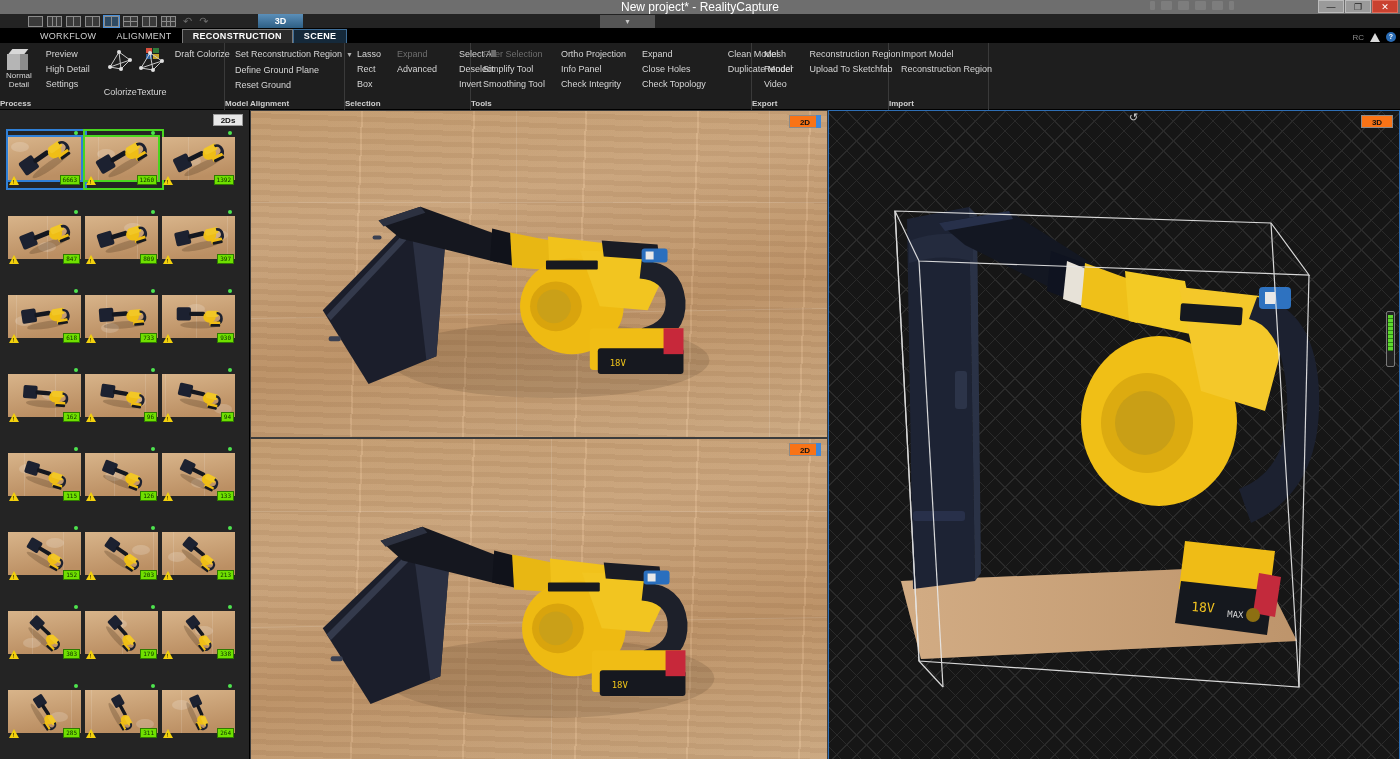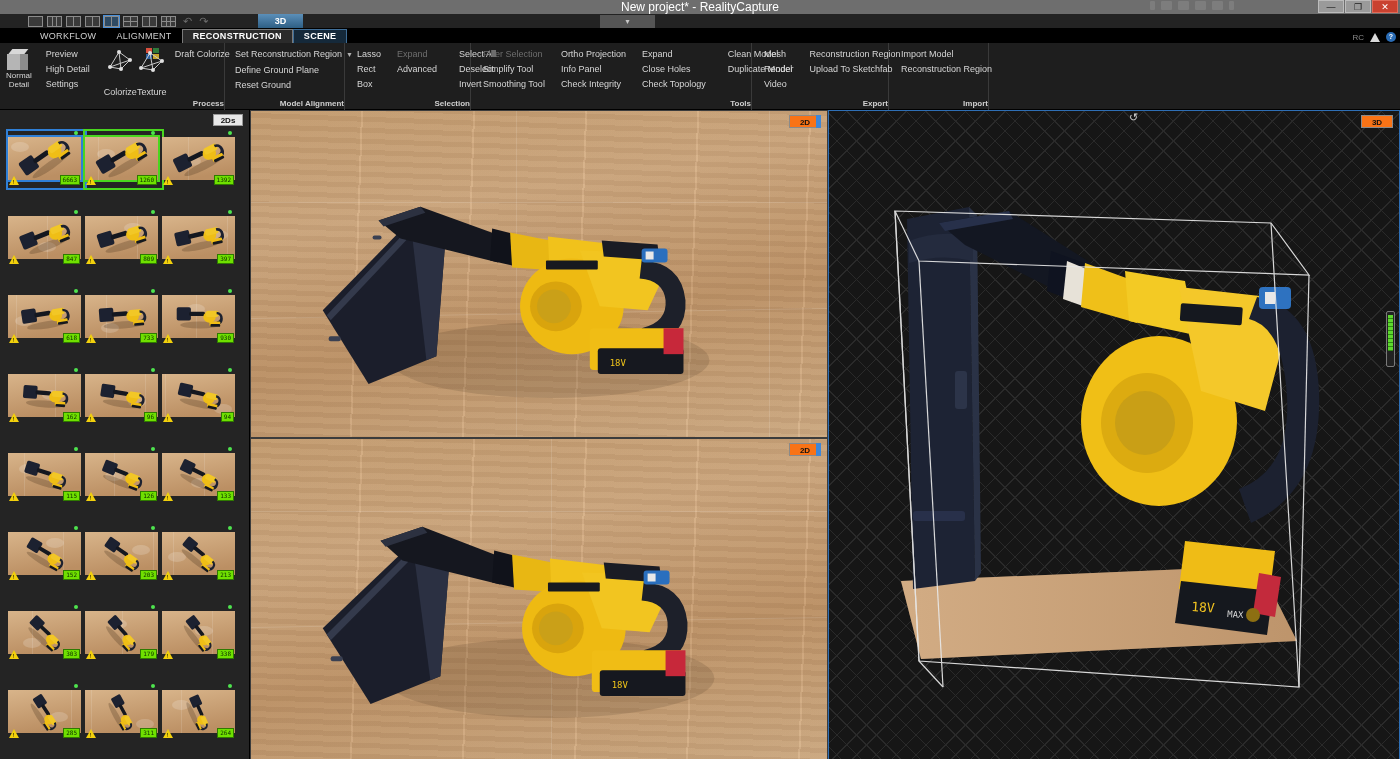--- a/index.html
+++ b/index.html
@@ -55,21 +55,21 @@
   .help-ic { width:10px; height:10px; border-radius:50%; background:#2a6cb5;
         color:#fff; font-size:7px; text-align:center; line-height:10px;
         font-weight:bold; }
 
   
   .ribbon { height:67px; background:#1e1e1e; display:flex;
             border-bottom:1px solid #000; position:relative; }
   .rgroup { position:relative; height:67px; display:flex; flex-direction:column;
             border-right:1px solid #3a3a3a; }
   .rgroup-body { flex:1; display:flex; align-items:flex-start; padding:4px 6px 0 6px; }
-  .rgroup-title { height:12px; text-align:right; font-size:8px; color:#cfcfcf;
+  .rgroup-title { height:12px; text-align:left; font-size:8px; color:#cfcfcf;
             font-weight:bold; line-height:12px; }
   .cmd-col { display:flex; flex-direction:column; gap:1px; padding:0 6px; }
   .cmd { font-size:9px; color:#d6d6d6; line-height:14px; white-space:nowrap;
          cursor:default; padding:0 2px; }
   .cmd.dim { color:#6e6e6e; }
   .vsep { width:1px; background:#3a3a3a; height:48px; margin:0 3px; }
 
   .bigbtn { display:flex; flex-direction:column; align-items:center; width:40px;
             padding-top:2px; }
   .cube { width:23px; height:22px; position:relative; }

